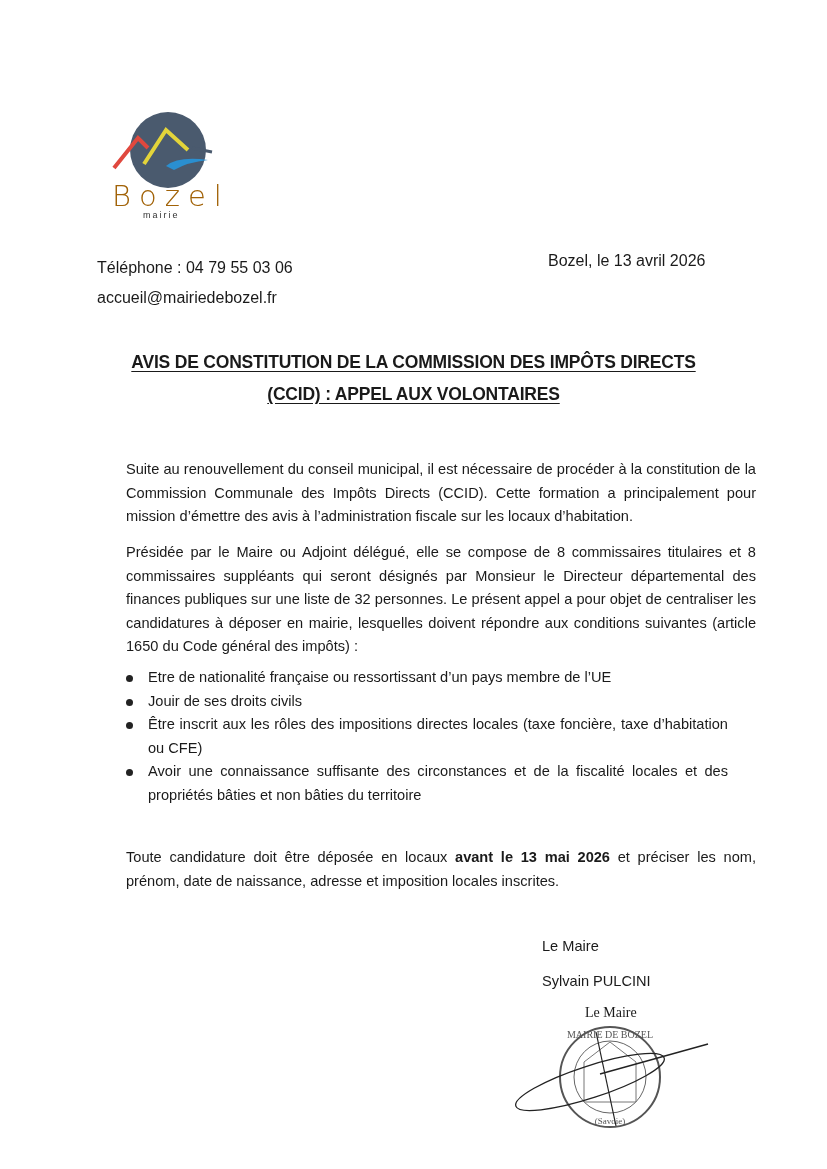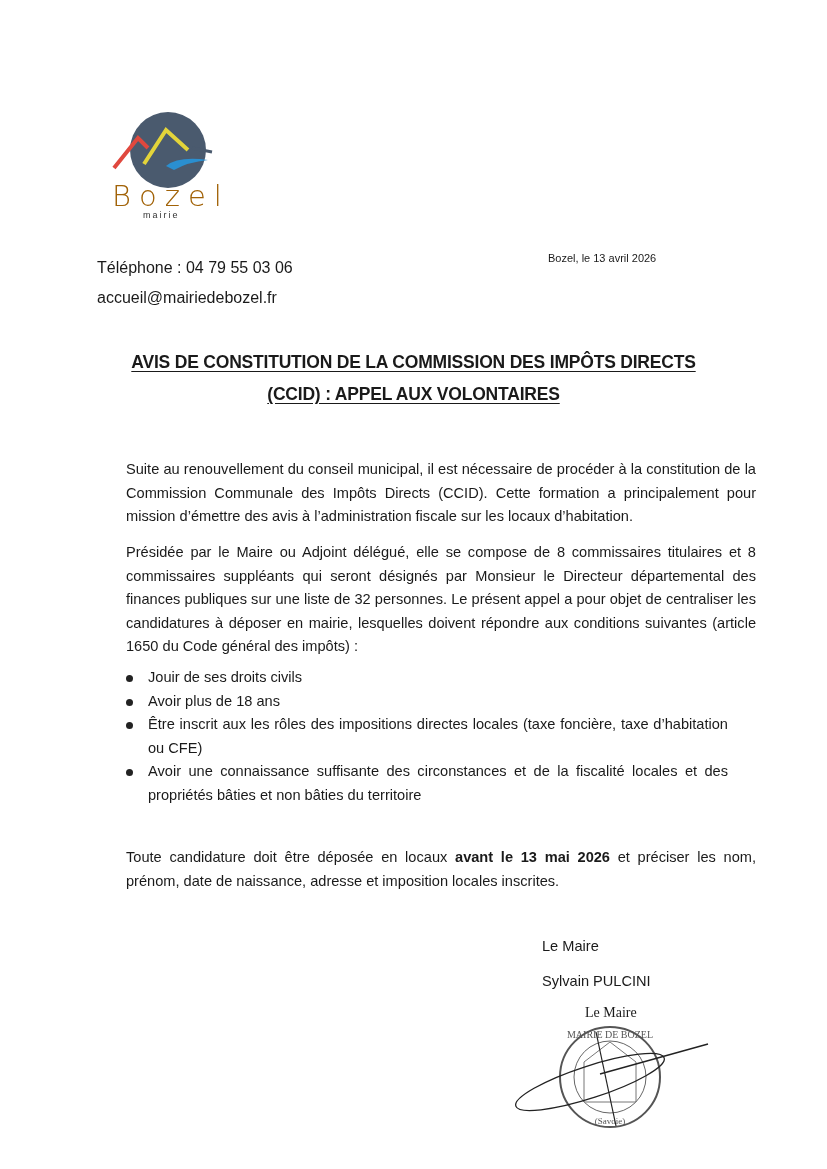--- a/index.html
+++ b/index.html
@@ -9,21 +9,21 @@
 
     
     .logo { left: 108px; top: 108px; width: 120px; height: 115px; }
     .logo-word { left: 112px; top: 179px; font-size: 29px; letter-spacing: 8px; color: #a16207;
                  font-family: "DejaVu Sans", sans-serif; font-weight: 300; }
     .logo-sub { left: 143px; top: 210px; font-size: 9px; letter-spacing: 2px; color: #333; }
 
     .contact { font-size: 16px; color: #1a1a1a; }
     .phone { left: 97px; top: 259px; }
     .email { left: 97px; top: 289px; }
-    .date { left: 548px; top: 252px; font-size: 11px; }
+    .date { left: 548px; top: 252px; font-size: 16px; }
 
     .title { left: 60px; width: 707px; text-align: center; font-weight: bold; font-size: 17.5px;
              text-decoration: underline; text-underline-offset: 3px; letter-spacing: -0.2px; }
     .title1 { top: 352px; }
     .title2 { top: 384px; }
 
     .para { left: 98px; width: 630px; font-size: 14.6px; line-height: 23.6px; text-align: justify;
             text-align-last: left; margin-left: 28px; }
     .p1 { top: 458px; }
     .p2 { top: 541px; }
@@ -58,22 +58,22 @@
 <div class="abs contact email">accueil@mairiedebozel.fr</div>
 <div class="abs date">Bozel, le 13 avril 2026</div>
 
 <div class="abs title title1">AVIS DE CONSTITUTION DE LA COMMISSION DES IMPÔTS DIRECTS</div>
 <div class="abs title title2">(CCID) : APPEL AUX VOLONTAIRES</div>
 
 <div class="abs para p1">Suite au renouvellement du conseil municipal, il est nécessaire de procéder à la constitution de la Commission Communale des Impôts Directs (CCID). Cette formation a principalement pour mission d’émettre des avis à l’administration fiscale sur les locaux d’habitation.</div>
 <div class="abs para p2">Présidée par le Maire ou Adjoint délégué, elle se compose de 8 commissaires titulaires et 8 commissaires suppléants qui seront désignés par Monsieur le Directeur départemental des finances publiques sur une liste de 32 personnes. Le présent appel a pour objet de centraliser les candidatures à déposer en mairie, lesquelles doivent répondre aux conditions suivantes (article 1650 du Code général des impôts) :</div>
 
 <ul class="abs list">
+  <li><span class="bullet"></span><span>Etre de nationalité française ou ressortissant d’un pays membre de l’UE</span></li>
   <li><span class="bullet"></span><span>Jouir de ses droits civils</span></li>
-  <li><span class="bullet"></span><span>Avoir plus de 18 ans</span></li>
   <li><span class="bullet"></span><span>Être inscrit aux les rôles des impositions directes locales (taxe foncière, taxe d’habitation ou CFE)</span></li>
   <li><span class="bullet"></span><span>Avoir une connaissance suffisante des circonstances et de la fiscalité locales et des propriétés bâties et non bâties du territoire</span></li>
 </ul>
 
 <div class="abs para p3"><span>Toute candidature doit être déposée en locaux </span><b>avant le 13 mai 2026</b><span> et préciser les nom, prénom, date de naissance, adresse et imposition locales inscrites.</span></div>
 
 <div class="abs sig sig1">Le Maire</div>
 <div class="abs sig sig2">Sylvain PULCINI</div>
 <div class="abs sig sig3">Le Maire</div>
 

